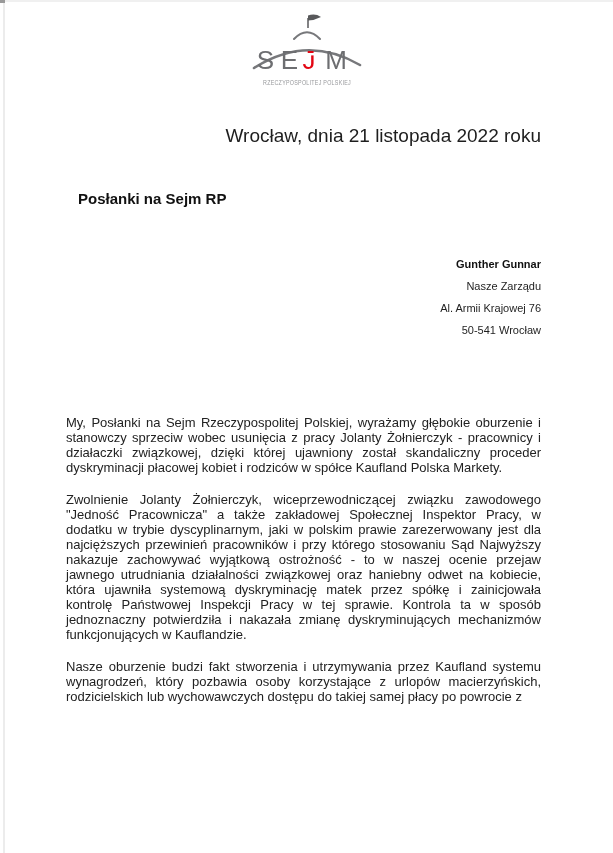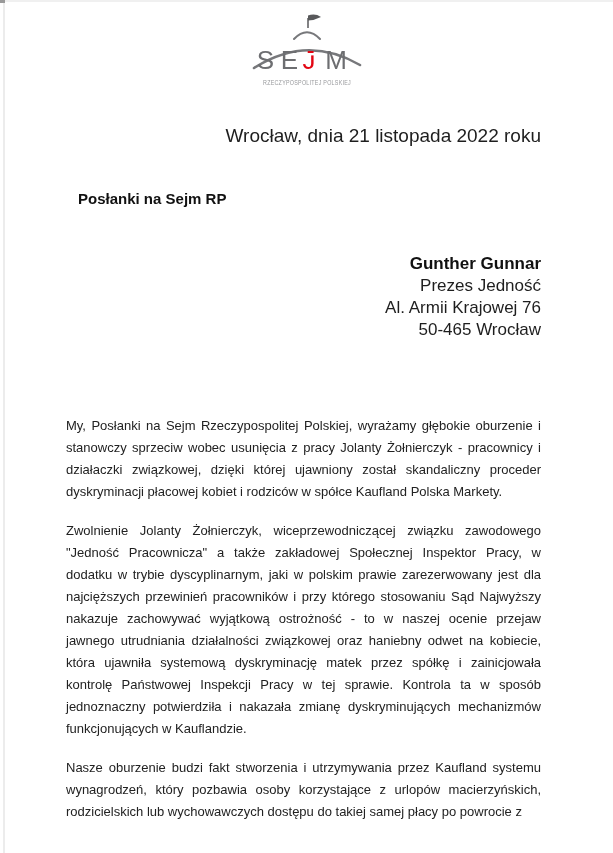--- a/index.html
+++ b/index.html
@@ -25,27 +25,27 @@
     font-size:19px; line-height:20px; color:#1e1e1e;text-align:right;
   }
 
   .sender-heading {
     position:absolute; top:189px; left:78px;
     font-size:15px; font-weight:bold; line-height:20px; color:#111;
   }
 
   .recipient {
     position:absolute; top:253px; right:72px;
-    text-align:right; font-size:17px; line-height:22px; color:#1e1e1e;
+    text-align:right; font-size:11px; line-height:22px; color:#1e1e1e;
   }
   .recipient .name { font-weight:bold; color:#111; }
 
   .body-text {
     position:absolute; top:415px; left:66px; width:475px;
-    font-size:13px; line-height:22px; text-align:justify; color:#222;
+    font-size:13px; line-height:15px; text-align:justify; color:#222;
   }
   .body-text p { margin-bottom:17px; }
 </style>
 </head>
 <body>
 
 <div class="page">
 
   <div class="edge-top"></div>
   <div class="edge-left"></div>
@@ -71,23 +71,23 @@
       <text class="sub" x="56" y="71.5" text-anchor="middle" textLength="88" lengthAdjust="spacingAndGlyphs">RZECZYPOSPOLITEJ POLSKIEJ</text>
     </svg>
   </div>
 
   <div class="dateline">Wrocław, dnia 21 listopada 2022 roku</div>
 
   <div class="sender-heading">Posłanki na Sejm RP</div>
 
   <div class="recipient">
     <div class="name">Gunther Gunnar</div>
-    <div>Prezes Jedność</div>
+    <div>Nasze Zarządu</div>
     <div>Al. Armii Krajowej 76</div>
-    <div>50-465 Wrocław</div>
+    <div>50-541 Wrocław</div>
   </div>
 
   <div class="body-text">
     <p>My, Posłanki na Sejm Rzeczypospolitej Polskiej, wyrażamy głębokie oburzenie i stanowczy sprzeciw wobec usunięcia z pracy Jolanty Żołnierczyk - pracownicy i działaczki związkowej, dzięki której ujawniony został skandaliczny proceder dyskryminacji płacowej kobiet i rodziców w spółce Kaufland Polska Markety.</p>
     <p>Zwolnienie Jolanty Żołnierczyk, wiceprzewodniczącej związku zawodowego "Jedność Pracownicza" a także zakładowej Społecznej Inspektor Pracy, w dodatku w trybie dyscyplinarnym, jaki w polskim prawie zarezerwowany jest dla najcięższych przewinień pracowników i przy którego stosowaniu Sąd Najwyższy nakazuje zachowywać wyjątkową ostrożność - to w naszej ocenie przejaw jawnego utrudniania działalności związkowej oraz haniebny odwet na kobiecie, która ujawniła systemową dyskryminację matek przez spółkę i zainicjowała kontrolę Państwowej Inspekcji Pracy w tej sprawie. Kontrola ta w sposób jednoznaczny potwierdziła i nakazała zmianę dyskryminujących mechanizmów funkcjonujących w Kauflandzie.</p>
     <p>Nasze oburzenie budzi fakt stworzenia i utrzymywania przez Kaufland systemu wynagrodzeń, który pozbawia osoby korzystające z urlopów macierzyńskich, rodzicielskich lub wychowawczych dostępu do takiej samej płacy po powrocie z</p>
   </div>
 
 </div>
 

